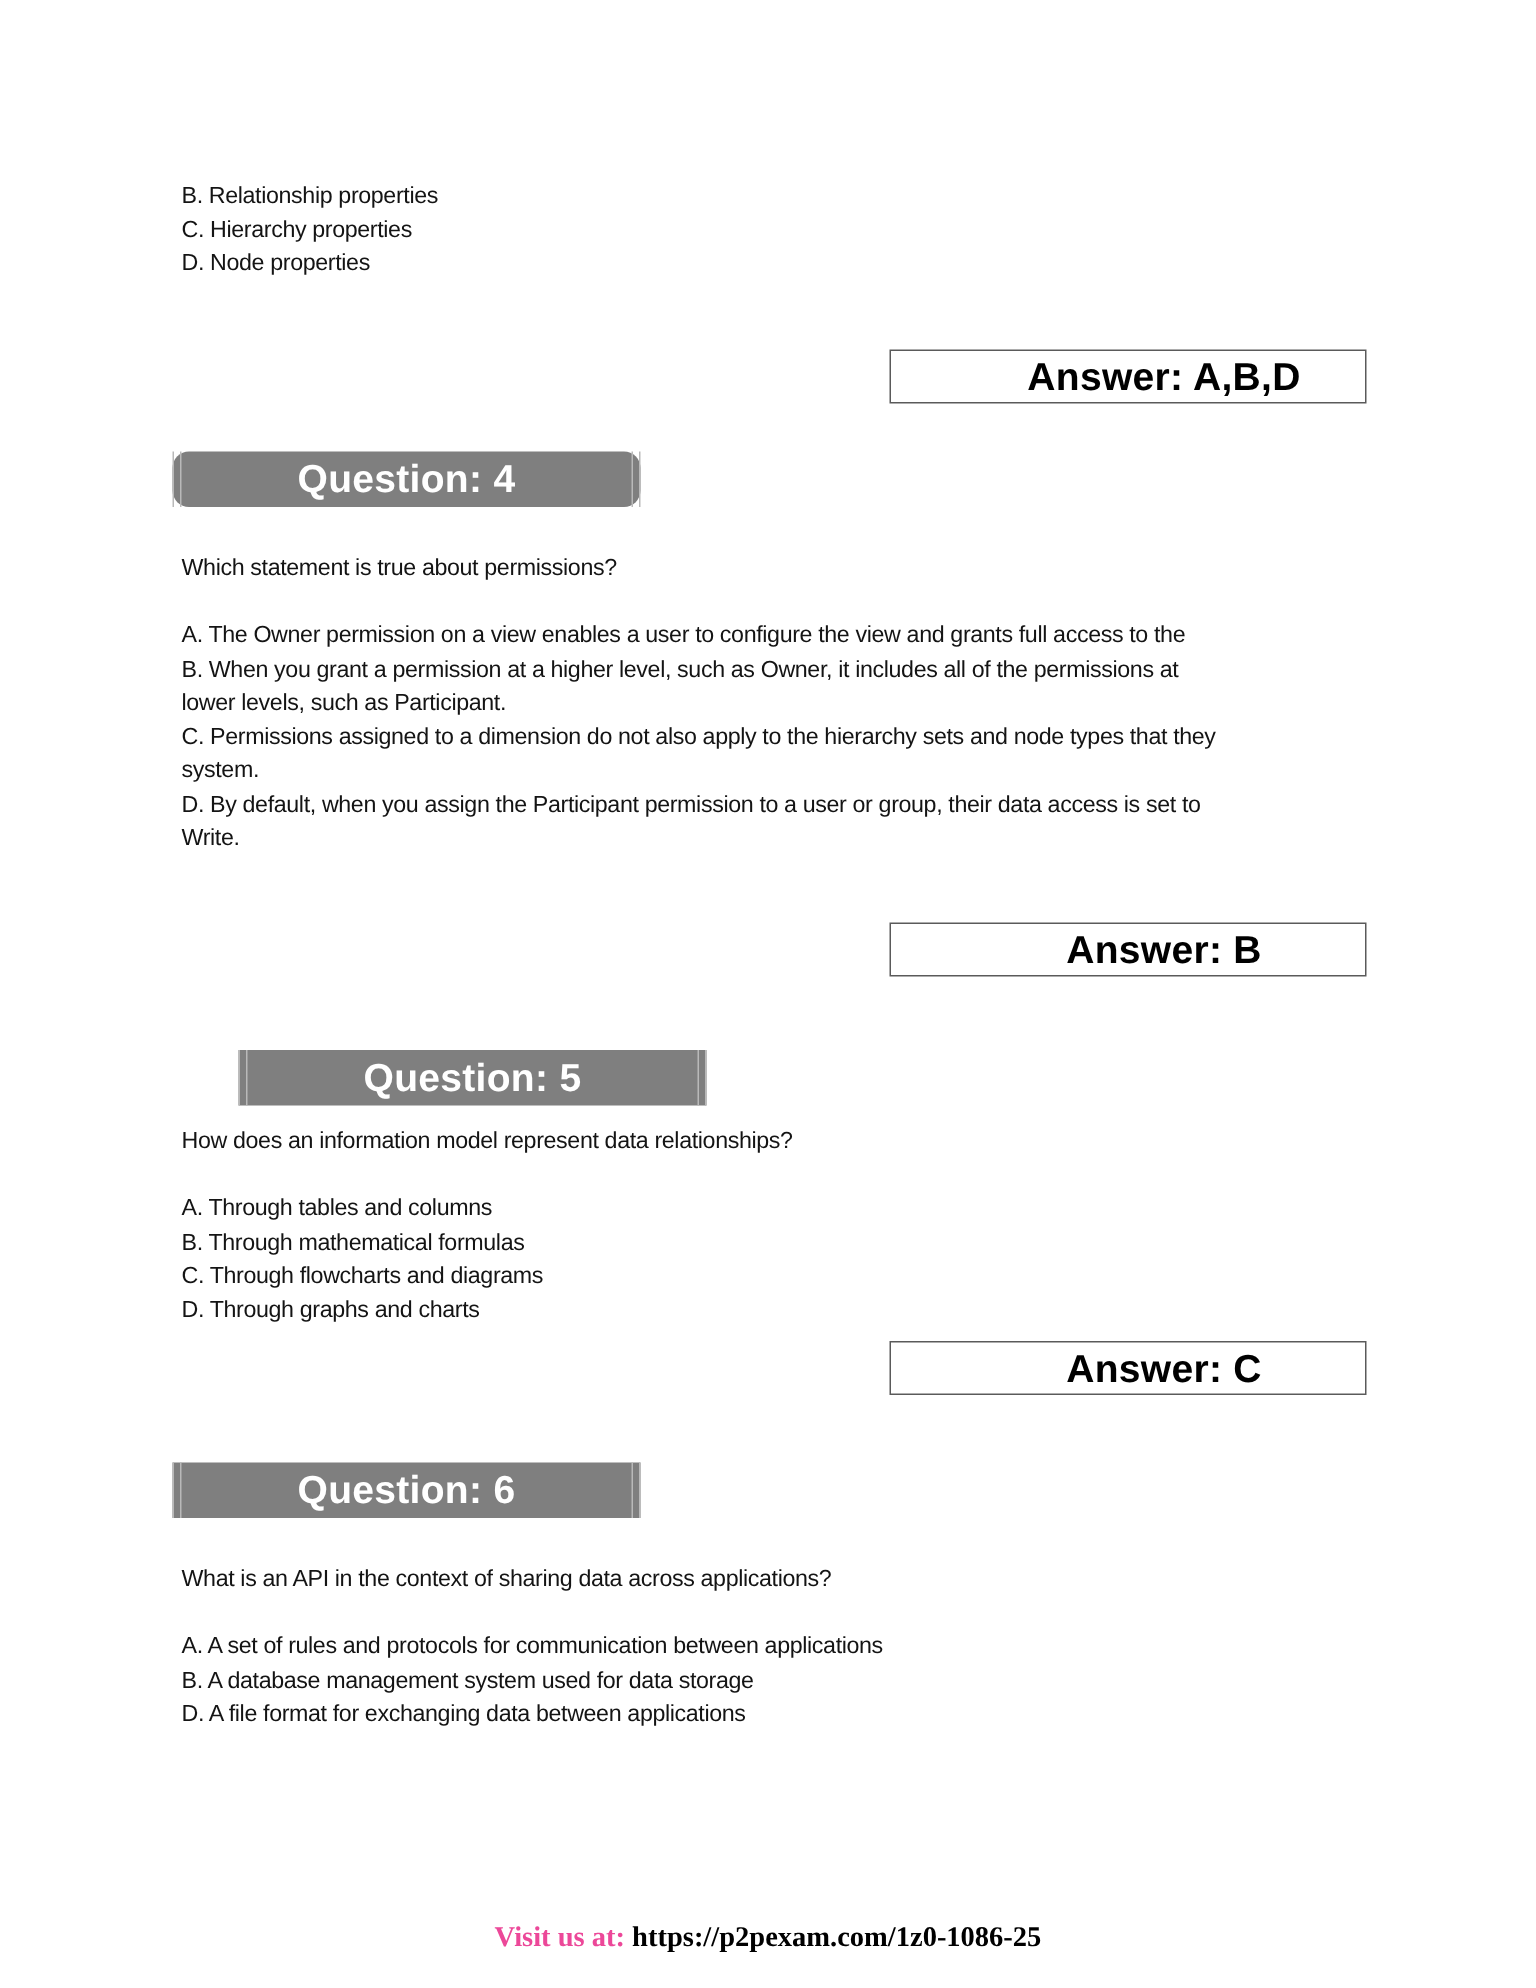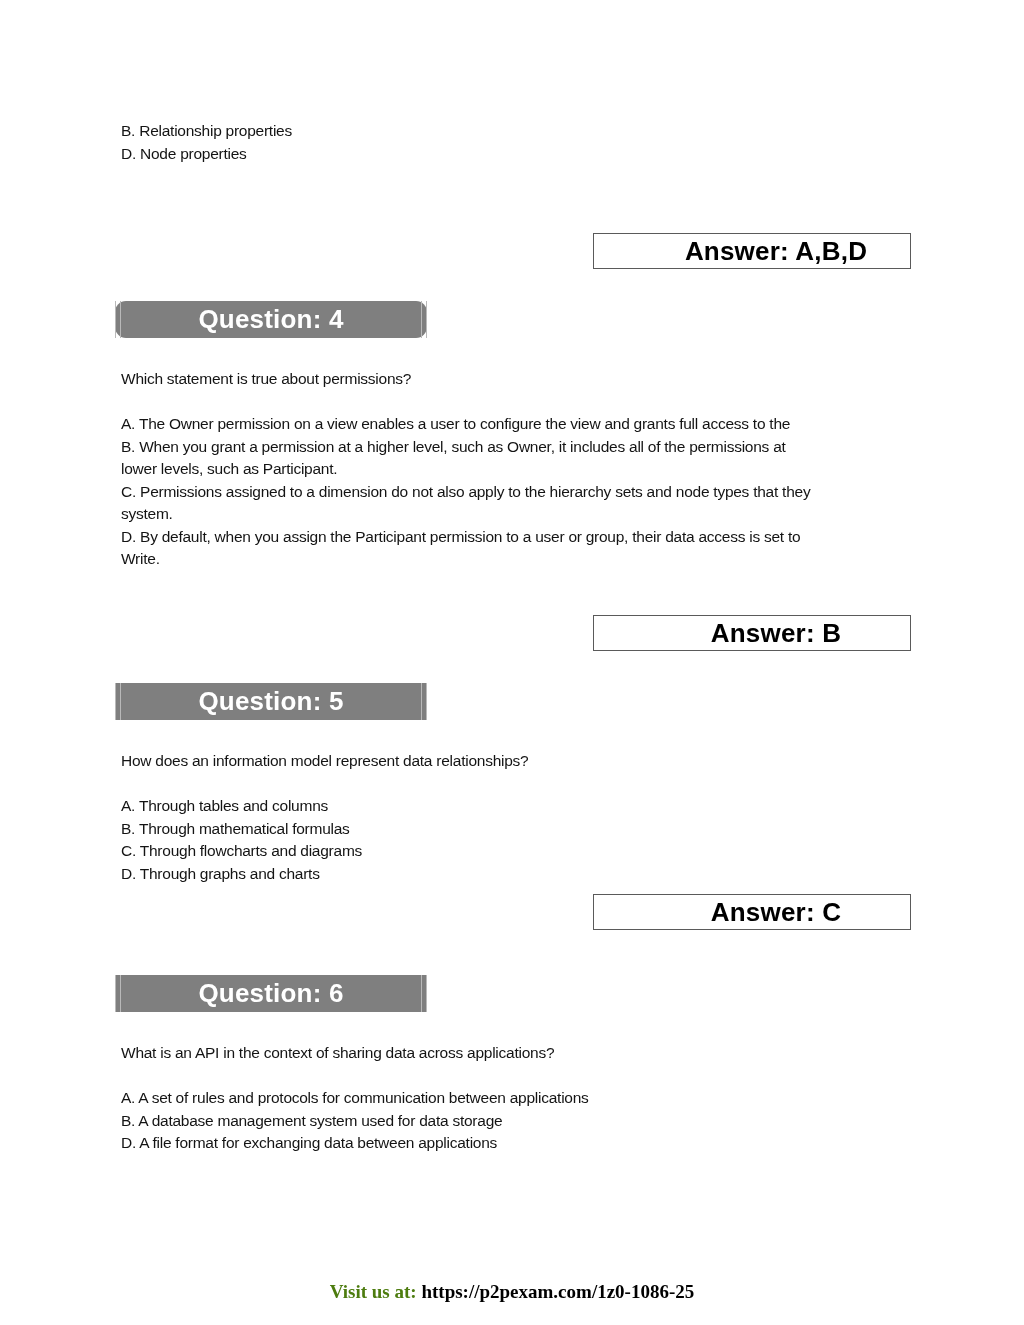--- a/index.html
+++ b/index.html
@@ -85,28 +85,29 @@
     .footer {
       position: absolute;
       top: 1281px;
       left: 0;
       width: 1024px;
       text-align: center;
       font-family: "Liberation Serif", serif;
       font-weight: bold;
       font-size: 19px;
     }
-    .footer .prefix { color: #4d7c0f; }
+    .footer .prefix { color: #ec4899; }
     .footer .url { color: #000000; }
   </style>
 </head>
 <body>
 
 <div class="wrap-block" style="top:120px;">
   <span class="line">B. Relationship properties</span>
+  <span class="line">C. Hierarchy properties</span>
   <span class="line">D. Node properties</span>
 </div>
 
 <div class="answer-box" style="top:233px;">
   <span>Answer: A,B,D</span>
 </div>
 
 <div class="question-banner" style="top:301px;border-radius:11px;">
   <div class="edge l1"></div>
   <div class="edge l2"></div>
@@ -124,21 +125,21 @@
   <span class="line">C. Permissions assigned to a dimension do not also apply to the hierarchy sets and node types that they</span>
   <span class="line">system.</span>
   <span class="line">D. By default, when you assign the Participant permission to a user or group, their data access is set to</span>
   <span class="line">Write.</span>
 </div>
 
 <div class="answer-box" style="top:615px;">
   <span>Answer: B</span>
 </div>
 
-<div class="question-banner" style="top:683px;">
+<div class="question-banner" style="top:700px;margin-left:44px;">
   <div class="edge l1"></div>
   <div class="edge l2"></div>
   <div class="edge r2"></div>
   <div class="edge r1"></div>
   <div class="label">Question: 5</div>
 </div>
 
 <div class="wrap-block" style="top:750px;">
   <span class="line">How does an information model represent data relationships?</span>
   <span class="blank"></span>

